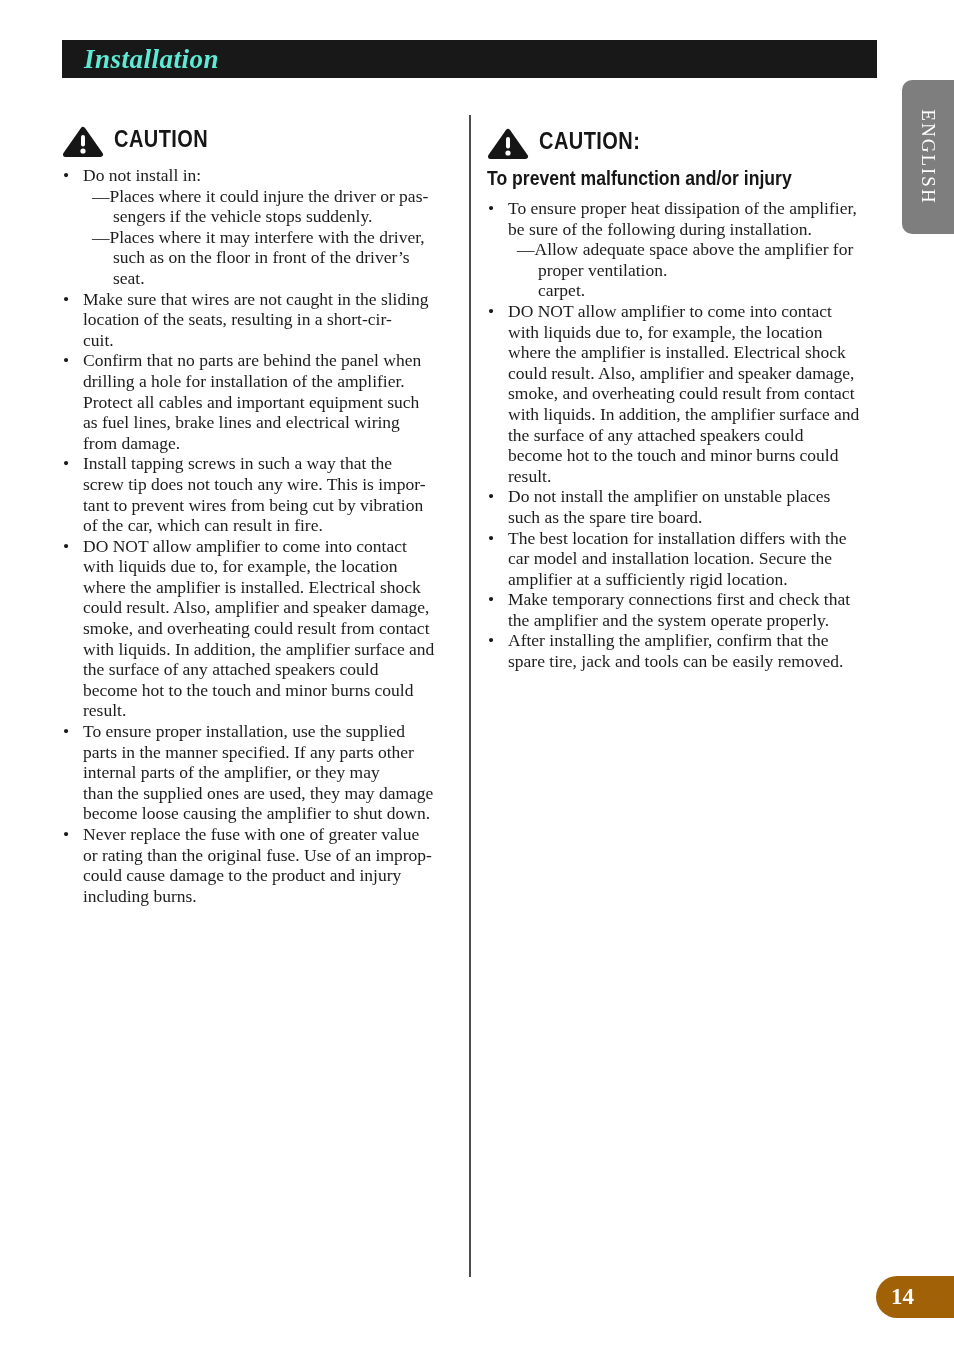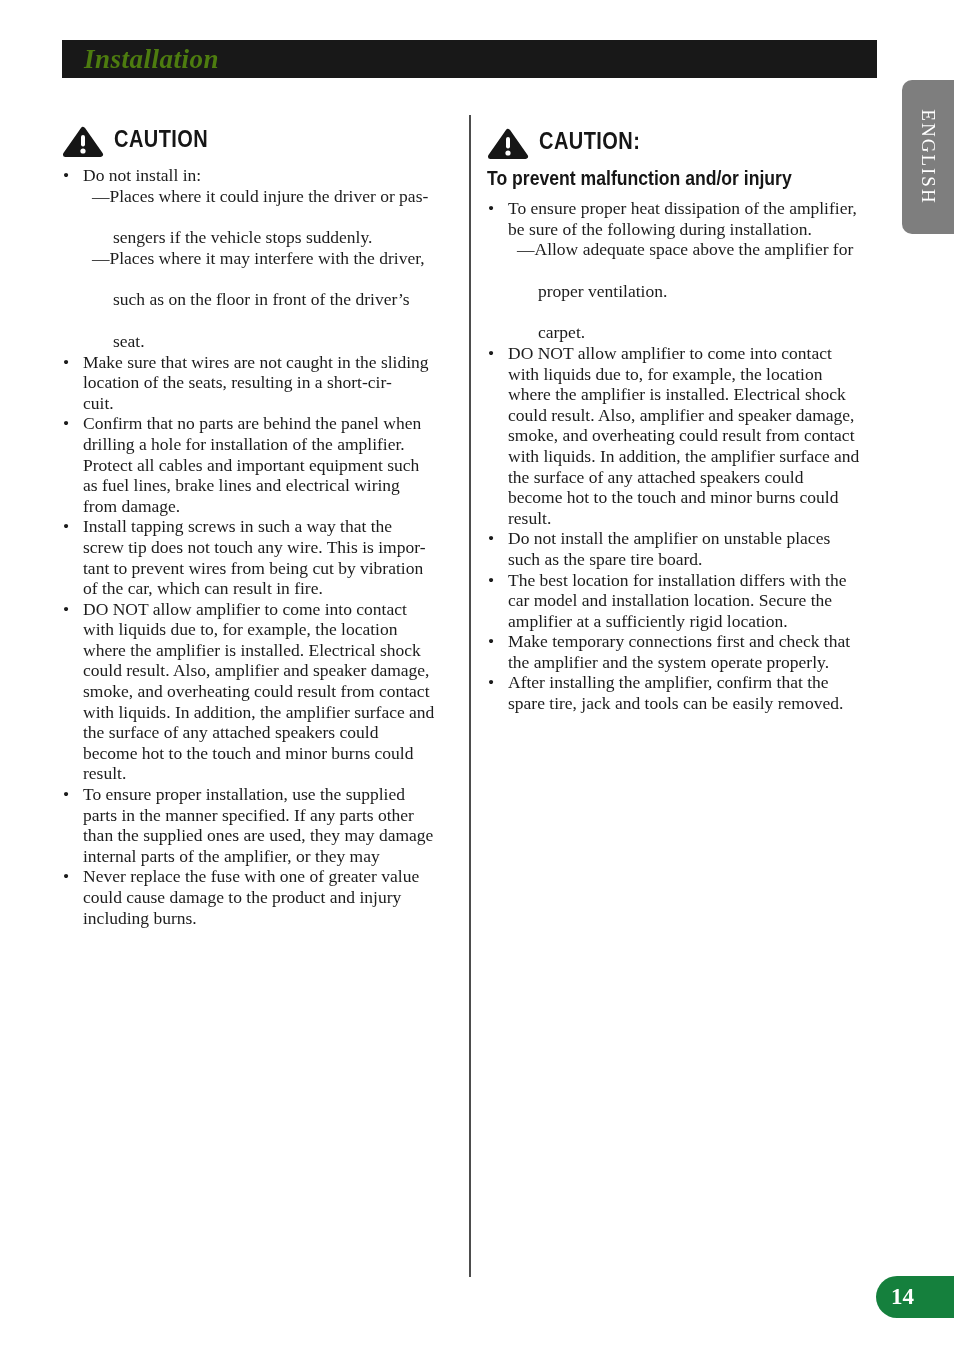--- a/index.html
+++ b/index.html
@@ -8,21 +8,21 @@
     background:#ffffff; overflow:hidden;
     font-family:"Liberation Serif", serif;
   }
 
   
   .header-bar {
     position:absolute; left:62px; top:40px; width:815px; height:38px;
     background:#181818; display:flex; align-items:center;
   }
   .header-title {
-    color:#4d7c0f; font-family:"Liberation Serif", serif;
+    color:#5eead4; font-family:"Liberation Serif", serif;
     font-style:italic; font-weight:bold; font-size:27px;
     padding-left:22px; letter-spacing:0.5px;
   }
 
   
   .lang-tab {
     position:absolute; right:0; top:80px; width:52px; height:154px;
     background:#7e7e7e; border-radius:10px 0 0 10px;
     display:flex; align-items:center; justify-content:center;
   }
@@ -61,26 +61,26 @@
   
   .list {
     font-family:"Liberation Serif", serif;
     font-size:17.5px; line-height:20.6px; color:#1c1c1c;
   }
   .item .line { white-space:nowrap; }
   .item.bullet { padding-left:21px; }
   .item.bullet .line:first-child { position:relative; }
   .bullet-marker { position:absolute; left:-20px; }
   .item.dash { padding-left:30px; }
-  .item.dash .line.cont { padding-left:21px;margin-top:21px; }
+  .item.dash .line.cont { padding-left:21px; }
 
   
   .page-pill {
     position:absolute; right:0; bottom:37px; width:78px; height:42px;
-    background:#15803d; border-radius:21px 0 0 21px;
+    background:#a16207; border-radius:21px 0 0 21px;
     display:flex; align-items:center;
   }
   .page-pill span {
     color:#ffffff; font-family:"Liberation Serif", serif;
     font-weight:bold; font-size:23px; padding-left:15px;
   }
 </style>
 </head>
 <body>
 
@@ -143,25 +143,27 @@
           <div class="line">could result. Also, amplifier and speaker damage,</div>
           <div class="line">smoke, and overheating could result from contact</div>
           <div class="line">with liquids. In addition, the amplifier surface and</div>
           <div class="line">the surface of any attached speakers could</div>
           <div class="line">become hot to the touch and minor burns could</div>
           <div class="line">result.</div>
         </div>
         <div class="item bullet">
           <div class="line"><span class="bullet-marker">•</span>To ensure proper installation, use the supplied</div>
           <div class="line">parts in the manner specified. If any parts other</div>
+          <div class="line">internal parts of the amplifier, or they may</div>
           <div class="line">than the supplied ones are used, they may damage</div>
-          <div class="line">internal parts of the amplifier, or they may</div>
+          <div class="line">become loose causing the amplifier to shut down.</div>
         </div>
         <div class="item bullet">
           <div class="line"><span class="bullet-marker">•</span>Never replace the fuse with one of greater value</div>
+          <div class="line">or rating than the original fuse. Use of an improp-</div>
           <div class="line">could cause damage to the product and injury</div>
           <div class="line">including burns.</div>
         </div>
       </div>
   </div>
 
   <div class="col col-right">
     <div class="caution-header">
       <svg width="42" height="32" viewBox="0 0 42 32">
         <polygon points="21,3.5 38.5,28.5 3.5,28.5" fill="#161616" stroke="#161616" stroke-width="5" stroke-linejoin="round"></polygon>

